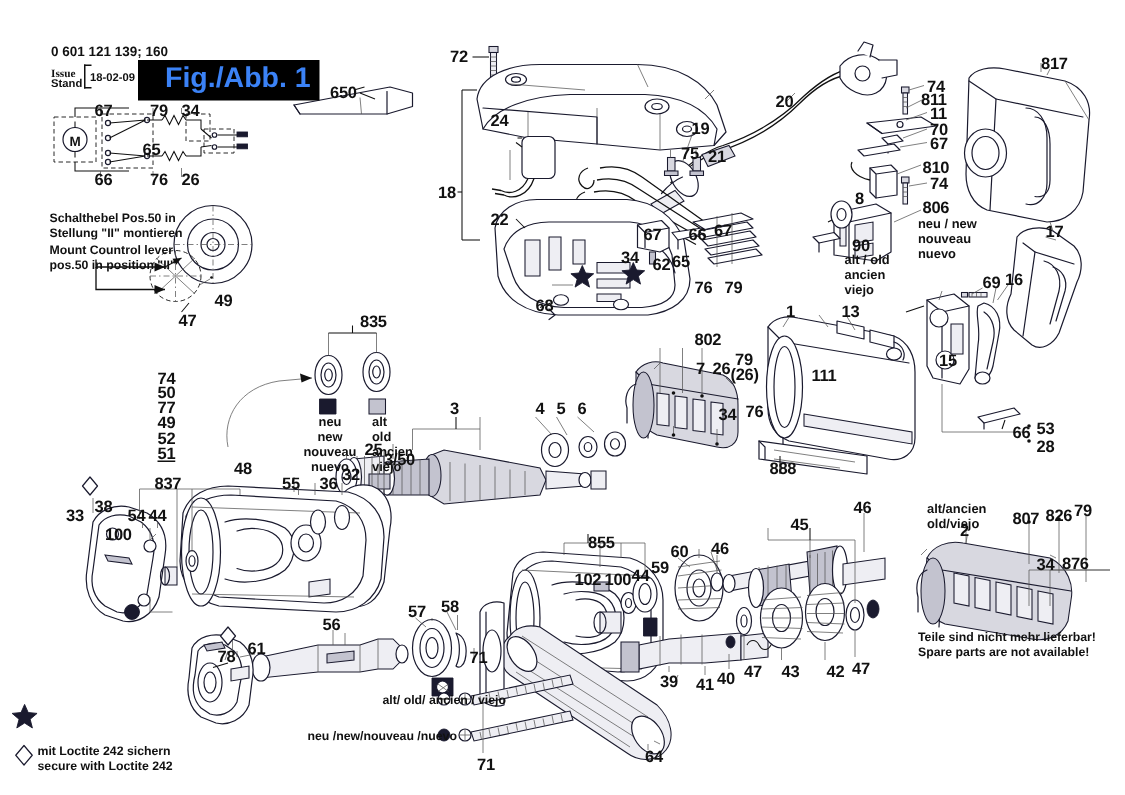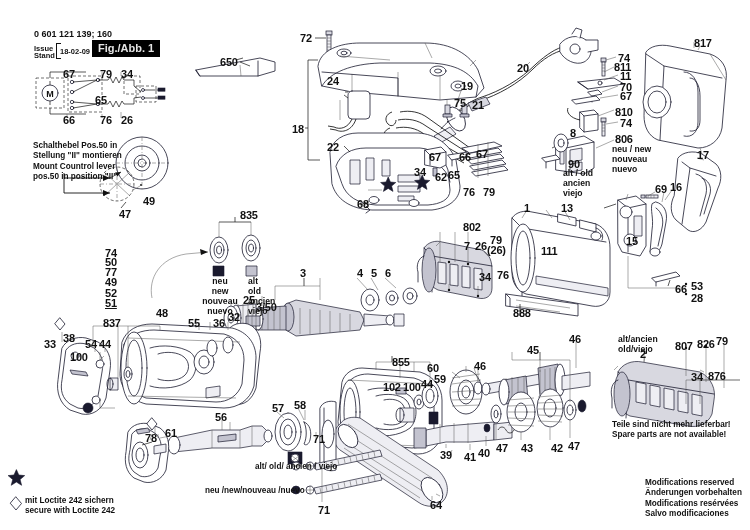--- a/index.html
+++ b/index.html
@@ -37,24 +37,24 @@
     position:absolute;
     font-size:9px;
     font-weight:bold;
     color:#111;
     white-space:pre;
     line-height:1.3;
   }
   .figbox{
     position:absolute;
     background:#000;
-    color:#e5e5e5;
+    color:#3b82f6;
     font-weight:bold;
-    font-size:11px;
-    padding:2px 6px 3px 6px;
+    font-size:19px;
+    padding:2px 6px 3px 18px;
     letter-spacing:0px;
   }
   .multi{
     position:absolute;
     font-size:8.6px;
     font-weight:bold;
     line-height:1.18;
     white-space:pre;
     color:#111;
     text-align:center;
@@ -677,40 +677,36 @@
       <path d="M298 408 L304 420" class="thinl"></path>
       <path d="M170 436 L160 438" class="thinl"></path>
       <path d="M150 440 L152 434" class="thinl"></path>
       <path d="M436 494 L440 496" class="thinl"></path>
       <path d="M645 356 L644 362" class="thinl"></path>
     </g>
 
   </svg>
 
   <div class="hdr" style="left:34px; top:29px;">0 601 121 139; 160</div>
-  <div class="hdr" style="left:34px; top:44px; font-size:7.5px;">Issue</div>
+  <div class="hdr" style="left:34px; top:44px; font-size:7.5px;font-family:Liberation Serif, serif;">Issue</div>
   <div class="hdr" style="left:34px; top:51px; font-size:7.5px;">Stand</div>
   <div class="hdr" style="left:60px; top:47px; font-size:7.5px;">18-02-09</div>
   <div style="position:absolute;left:56px;top:43px;width:4px;height:14px;border-left:1px solid #111;border-top:1px solid #111;border-bottom:1px solid #111;"></div>
   <div class="figbox" style="left:92px; top:40px;">Fig./Abb. 1</div>
 
   <div class="txt" style="left:33px; top:141px; width:120px;">Schalthebel Pos.50 in
 Stellung "II" montieren
 Mount Countrol lever
 pos.50 in position "II"</div>
 
   <div class="txt" style="left:25px; top:496px;">mit Loctite 242 sichern
 secure with Loctite 242</div>
 
   <div class="txt" style="left:612px; top:420px;">Teile sind nicht mehr lieferbar!
 Spare parts are not available!</div>
-  <div class="txt" style="left:645px; top:478px;">Modifications reserved
-Änderungen vorbehalten
-Modifications resérvées
-Salvo modificaciones</div>
 
   <div class="txt" style="left:215px; top:462px;margin-left:40px;">alt/ old/ ancien / viejo</div>
   <div class="txt" style="left:205px; top:486px;">neu /new/nouveau /nuevo</div>
 
   <div class="multi" style="left:196px; top:276px; width:48px;">neu
 new
 nouveau
 nuevo</div>
   <div class="multi lft" style="left:248px; top:276px; width:40px;">alt
 old
@@ -796,21 +792,21 @@
       <div class="lbl" style="left: 105px; top: 288px;">52</div>
       <div class="lbl" style="left: 105px; top: 298px; text-decoration: underline;">51</div>
       <div class="lbl" style="left: 156px; top: 292px; margin-top: 16px;">48</div>
       <div class="lbl" style="left: 143px; top: 196px;">49</div>
       <div class="lbl" style="left: 119px; top: 209px;">47</div>
       <div class="lbl" style="left: 392px; top: 357px;">855</div>
       <div class="lbl" style="left: 383px; top: 382px;">102</div>
       <div class="lbl" style="left: 403px; top: 382px;">100</div>
       <div class="lbl" style="left: 421px; top: 379px;">44</div>
       <div class="lbl" style="left: 434px; top: 374px;">59</div>
-      <div class="lbl" style="left: 427px; top: 363px;">60</div>
+      <div class="lbl" style="left: 447px; top: 363px;">60</div>
       <div class="lbl" style="left: 474px; top: 361px;">46</div>
       <div class="lbl" style="left: 527px; top: 345px;">45</div>
       <div class="lbl" style="left: 569px; top: 334px;">46</div>
       <div class="lbl" style="left: 440px; top: 450px;">39</div>
       <div class="lbl" style="left: 464px; top: 452px;">41</div>
       <div class="lbl" style="left: 478px; top: 448px;">40</div>
       <div class="lbl" style="left: 496px; top: 443px;">47</div>
       <div class="lbl" style="left: 521px; top: 443px;">43</div>
       <div class="lbl" style="left: 551px; top: 443px;">42</div>
       <div class="lbl" style="left: 568px; top: 441px;">47</div>

